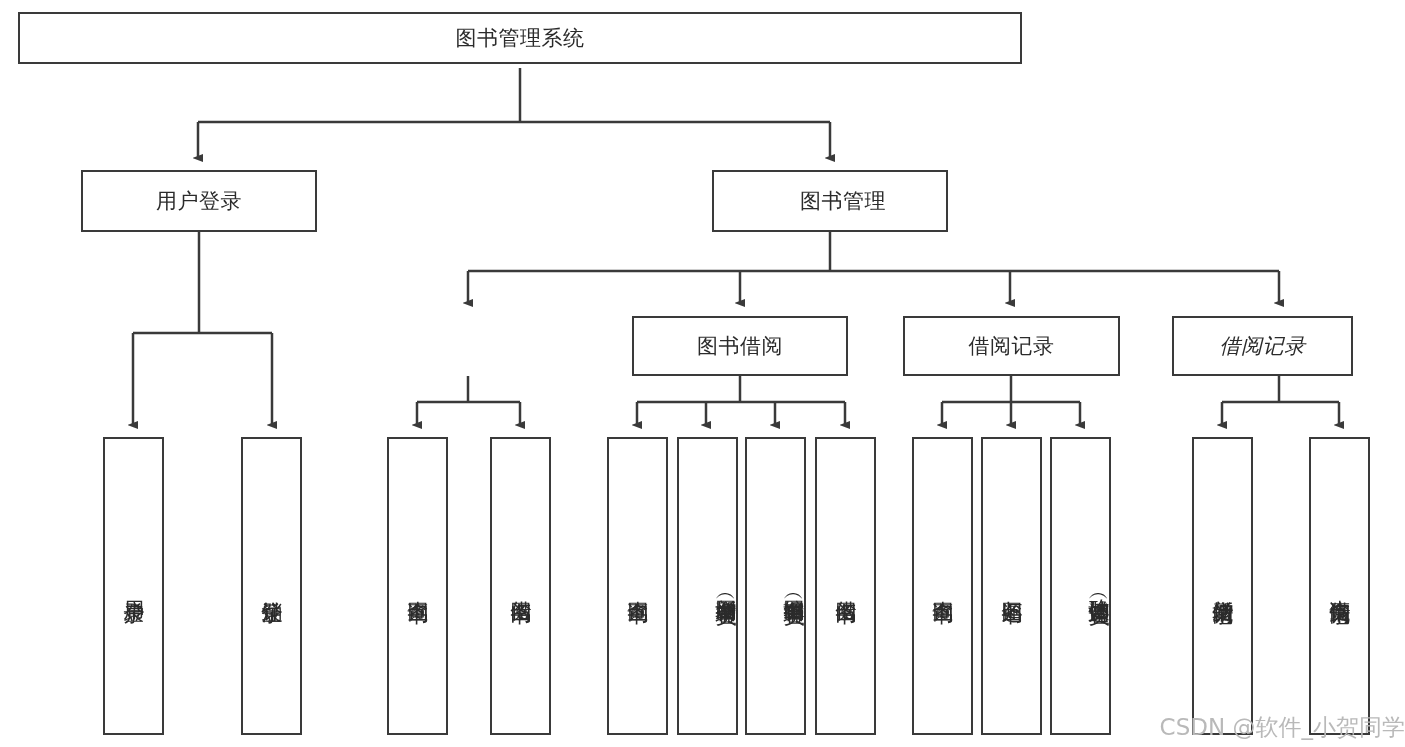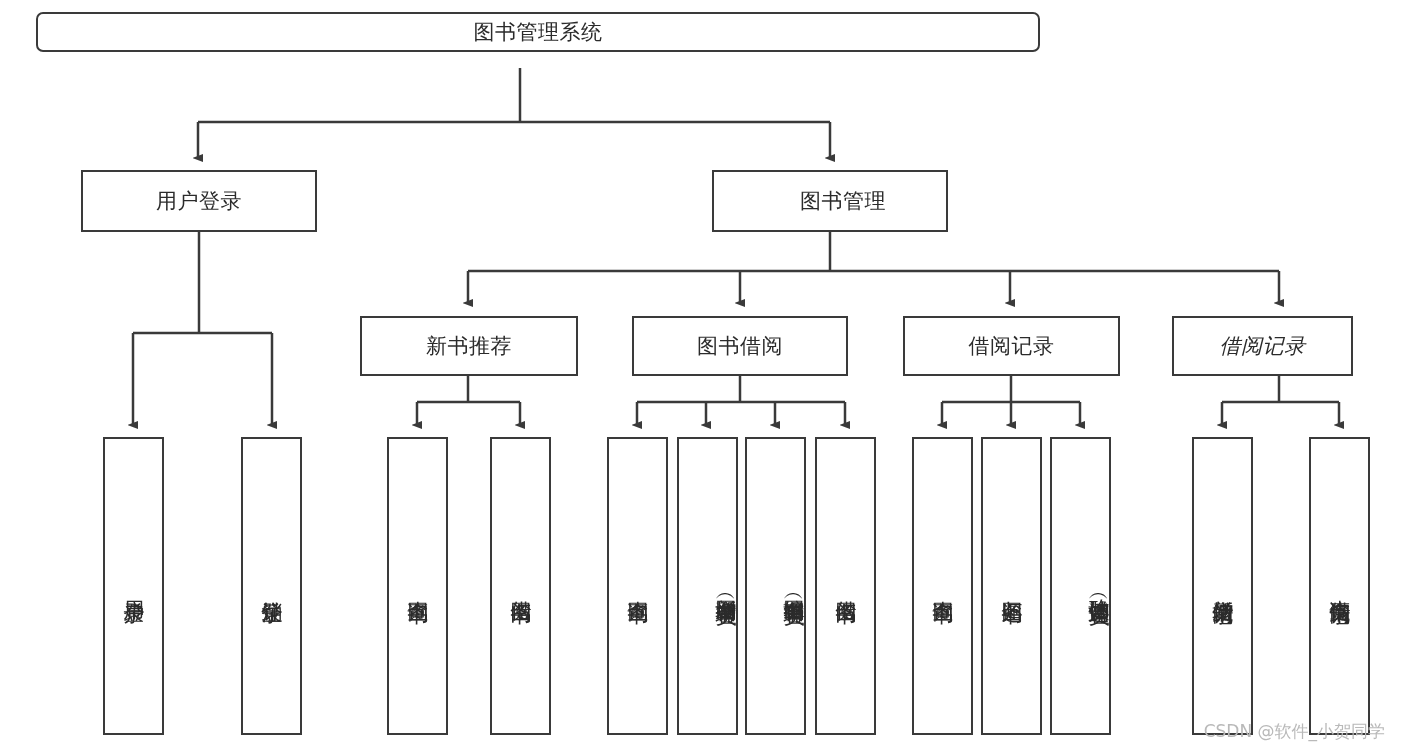--- a/index.html
+++ b/index.html
@@ -50,23 +50,23 @@
     padding: 4px 0;
     align-items: flex-start;
     justify-content: center;
     text-align: center;
   }
   .node-v.center-v {
     align-items: center;
   }
   .watermark {
     position: absolute;
-    right: 20px;
+    right: 0;
     bottom: 4px;
-    font-size: 17px;
+    font-size: 23px;
     color: #b9b9b9;
     white-space: nowrap;
     font-family: "DejaVu Sans", "Liberation Sans", sans-serif;
   }
 </style>
 </head>
 <body>
 
 <div id="diagram-root">
 
@@ -124,34 +124,31 @@
     </g>
 
     <g stroke="#3a3a3a" stroke-width="2.5" fill="none">
       <path d="M1279,376 L1279,402"></path>
       <path d="M1222,402 L1339,402"></path>
       <path d="M1222,402 L1222,425" marker-end="url(#arrow)"></path>
       <path d="M1339,402 L1339,425" marker-end="url(#arrow)"></path>
     </g>
   </svg>
 
-  <div class="node-box node-h" style="left:36px; top:12px; width:1004px; height:40px;border-radius:7px;">
+  <div class="node-box node-h" style="left:18px; top:12px; width:1004px; height:52px;">
     <span>图书管理系统</span>
   </div>
 
   <div class="node-box node-h" style="left:81px; top:170px; width:236px; height:62px;">
     <span>用户登录</span>
   </div>
   <div class="node-box node-h" style="left:712px; top:170px; width:236px; height:62px;padding-left:26px;">
     <span>图书管理</span>
   </div>
 
-  <div class="node-box node-h" style="left:360px; top:316px; width:218px; height:60px;">
-    <span>新书推荐</span>
-  </div>
   <div class="node-box node-h" style="left:632px; top:316px; width:216px; height:60px;">
     <span>图书借阅</span>
   </div>
   <div class="node-box node-h" style="left:903px; top:316px; width:217px; height:60px;">
     <span>借阅记录</span>
   </div>
   <div class="node-box node-h" style="left:1172px; top:316px; width:181px; height:60px;font-style:italic;">
     <span>借阅记录</span>
   </div>
 

